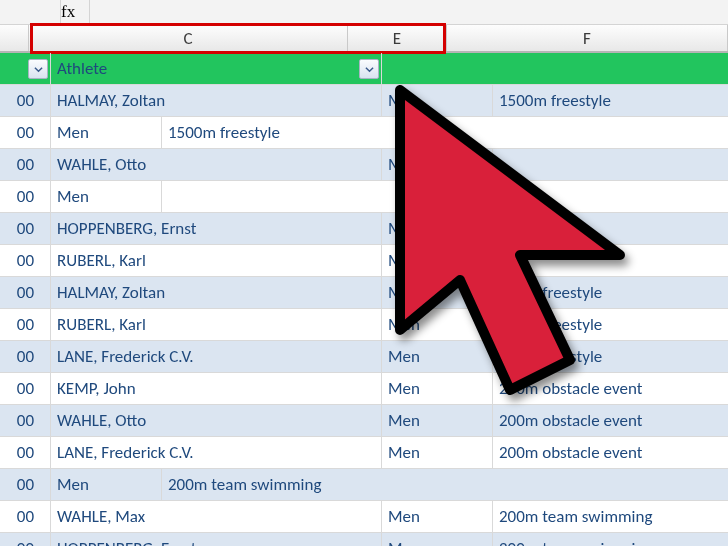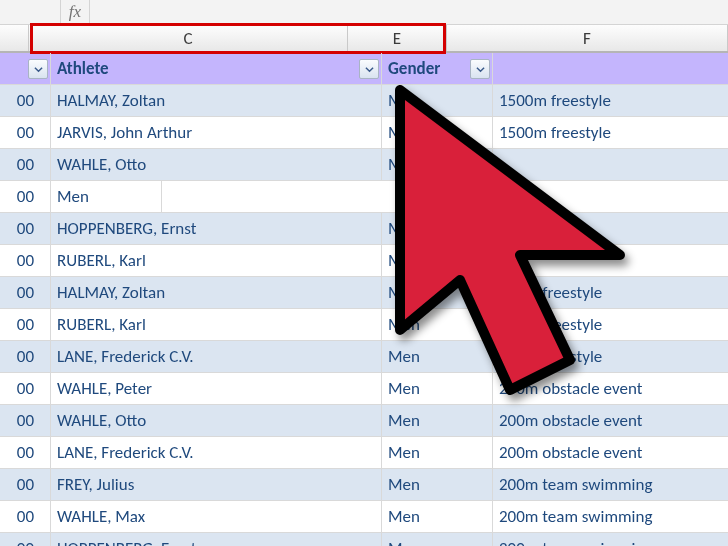--- a/index.html
+++ b/index.html
@@ -1,41 +1,41 @@
 <!DOCTYPE html>
 <html><head>
 <meta charset="utf-8">
 <style>
 html,body{margin:0;padding:0;font-family:Calibri,Arial,sans-serif;font-size:17px;background:#fff;overflow:hidden}
 .viewport{width:728px;height:546px;position:relative;background:#fff}
 
 .fbar{height:24px;background:#f3f3f3;border-bottom:1px solid #d4d4d4;display:flex;align-items:center}
 .fbar-name{width:60px;border-right:1px solid #d4d4d4;height:100%}
-.fbar-fx{width:28px;text-align:center;font-style:italic;font-family:'Times New Roman',serif;color:#737373}
+.fbar-fx{width:28px;font-family:'Times New Roman',serif;color:#000000}
 .fbar-input{flex:1;height:100%;border-left:1px solid #d4d4d4}
 
 .colhdr{display:flex;height:26px;background:linear-gradient(180deg,#fdfdfd 0%,#e8e8e8 100%);border-bottom:1px solid #b5b5b5;color:#3b3b3b;position:relative;font-size:17px}
 .colhdr .ch{display:flex;align-items:center;justify-content:center;border-right:1px solid #c9c9c9;height:100%}
 .ch.b{width:28px}
 .ch.c{width:318px;justify-content:center}
 .ch.e{width:98px;justify-content:center}
 .ch.f{flex:1;justify-content:center}
 .highlight{position:absolute;border:3px solid #d40000;top:-2px;left:30px;width:410px;height:25px;pointer-events:none}
 
 .tbl{width:100%}
 .row{display:flex;height:31px;border-bottom:1px solid #d9d9d9;color:#1f497d}
 .row.band{background:#dbe5f1}
 .cell{display:flex;align-items:center;padding:0 6px;white-space:nowrap;overflow:hidden}
 .cell.b{width:28px;justify-content:flex-end;padding-right:16px}
 .cell.c{width:318px}
 .cell.e{width:98px}
 .cell.f{flex:1}
 .cell.sep{border-right:1px solid #d9d9d9}
 
-.row.hdr{color:#1f497d;font-weight:700;background:#c4b5fd;border-top:1px solid #b5b5b5}
+.row.hdr{color:#1f497d;font-weight:400;background:#22c55e;border-top:1px solid #b5b5b5}
 .row.hdr .cell{position:relative}
 .fbtn{position:absolute;right:2px;top:6px;width:18px;height:18px;border:1px solid #a8b4c4;background:linear-gradient(180deg,#fafcfe 0%,#d9e3f0 100%);border-radius:2px;display:flex;align-items:center;justify-content:center}
 .fbtn svg{width:9px;height:9px}
 
 .cursor-wrap{position:absolute;left:360px;top:80px;width:310px;height:340px;pointer-events:none}
 .cursor-wrap svg{width:100%;height:100%;filter:drop-shadow(4px 6px 4px rgba(0,0,0,.45))}
 </style>
 </head>
 <body>
 <div class="viewport">
@@ -65,40 +65,31 @@
           </span>
     </div>
     <div class="cell c sep">
       <span>Athlete</span>
       <span class="fbtn">
             <svg viewBox="0 0 10 10">
               <path d="M1 3 L5 7 L9 3" fill="none" stroke="#3a5a8a" stroke-width="1.6"></path>
             </svg>
           </span>
     </div>
-    <div class="cell e sep">
-      <span>Gender</span>
-      <span class="fbtn">
-            <svg viewBox="0 0 10 10">
-              <path d="M1 3 L5 7 L9 3" fill="none" stroke="#3a5a8a" stroke-width="1.6"></path>
-            </svg>
-          </span>
-    </div>
   </div>
 
   <div id="rows">
         <div class="row band">
           <div class="cell b sep">00</div>
           <div class="cell c sep">HALMAY, Zoltan</div>
           <div class="cell e sep">Men</div>
           <div class="cell f">1500m freestyle</div>
         </div>
         <div class="row">
           <div class="cell b sep">00</div>
-          <div class="cell c sep">JARVIS, John Arthur</div>
           <div class="cell e sep">Men</div>
           <div class="cell f">1500m freestyle</div>
         </div>
         <div class="row band">
           <div class="cell b sep">00</div>
           <div class="cell c sep">WAHLE, Otto</div>
           <div class="cell e sep">Men</div>
           <div class="cell f"></div>
         </div>
         <div class="row">
@@ -131,39 +122,38 @@
           <div class="cell f">200m freestyle</div>
         </div>
         <div class="row band">
           <div class="cell b sep">00</div>
           <div class="cell c sep">LANE, Frederick C.V.</div>
           <div class="cell e sep">Men</div>
           <div class="cell f">200m freestyle</div>
         </div>
         <div class="row">
           <div class="cell b sep">00</div>
-          <div class="cell c sep">WAHLE, Peter</div>
+          <div class="cell c sep">KEMP, John</div>
           <div class="cell e sep">Men</div>
           <div class="cell f">200m obstacle event</div>
         </div>
         <div class="row band">
           <div class="cell b sep">00</div>
           <div class="cell c sep">WAHLE, Otto</div>
           <div class="cell e sep">Men</div>
           <div class="cell f">200m obstacle event</div>
         </div>
         <div class="row">
           <div class="cell b sep">00</div>
           <div class="cell c sep">LANE, Frederick C.V.</div>
           <div class="cell e sep">Men</div>
           <div class="cell f">200m obstacle event</div>
         </div>
         <div class="row band">
           <div class="cell b sep">00</div>
-          <div class="cell c sep">FREY, Julius</div>
           <div class="cell e sep">Men</div>
           <div class="cell f">200m team swimming</div>
         </div>
         <div class="row">
           <div class="cell b sep">00</div>
           <div class="cell c sep">WAHLE, Max</div>
           <div class="cell e sep">Men</div>
           <div class="cell f">200m team swimming</div>
         </div>
         <div class="row band">

